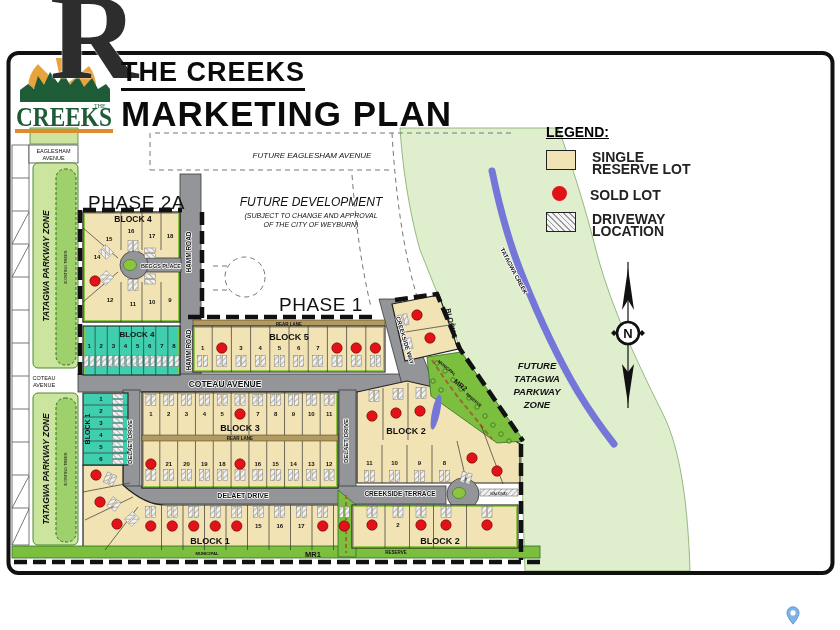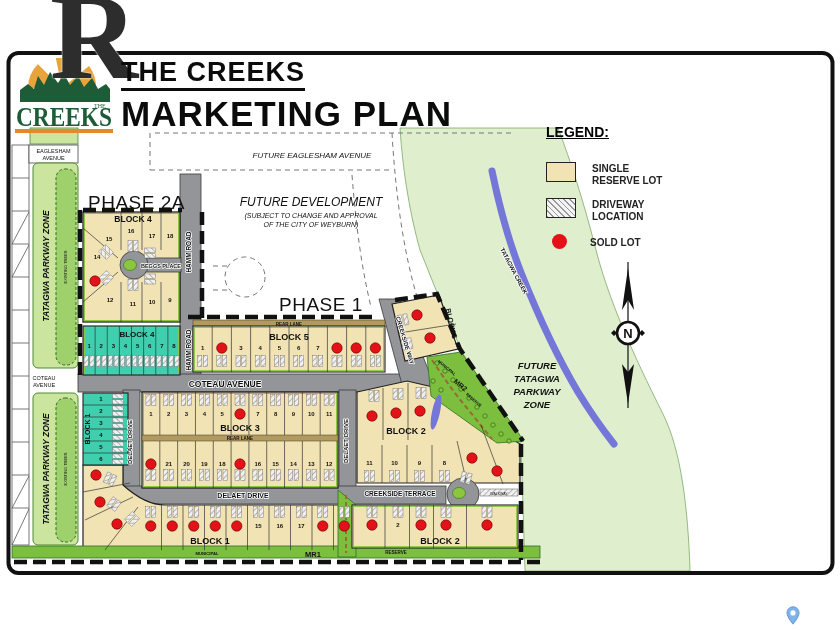--- a/index.html
+++ b/index.html
@@ -4,28 +4,28 @@
 <style>
   html,body{margin:0;padding:0;background:#fff;}
   body{width:840px;height:630px;position:relative;font-family:"Liberation Sans",sans-serif;overflow:hidden;}
   #map{position:absolute;left:0;top:0;}
   #map text{font-family:"Liberation Sans",sans-serif;fill:#111;}
   .halo{paint-order:stroke;stroke:#fff;stroke-width:1.5px;stroke-linejoin:round;}
   .title-block{position:absolute;left:121px;top:57px;color:#0b0b0b;}
   .title-block .t1{font-size:27px;font-weight:bold;letter-spacing:1px;border-bottom:3px solid #0b0b0b;display:inline-block;padding-bottom:0;}
   .title-block .t2{font-size:35px;font-weight:bold;letter-spacing:1px;margin-top:3px;}
   .legend{position:absolute;left:546px;top:124px;width:160px;}
-  .legend-title{font-size:14px;font-weight:bold;text-decoration:underline;margin-bottom:22px;}
+  .legend-title{font-size:14px;font-weight:bold;text-decoration:underline;margin-bottom:10px;}
   .legend-item{display:flex;align-items:flex-start;margin-bottom:11px;}
   .sw{width:28px;height:18px;border:1.5px solid #222;margin-right:16px;flex:0 0 auto;}
   .sw-single{background:#F2E3B4;}
   .sw-semi{background:#3FCFAE;}
   .sw-drive{background:#f4f4f4;background-image:repeating-linear-gradient(45deg,#999 0,#999 1px,transparent 1px,transparent 4px);}
   .sw-sold{width:15px;height:15px;border:none;border-radius:50%;background:#E31219;margin-left:6px;margin-right:23px;}
-  .lt{font-size:10px;font-weight:bold;line-height:12px;color:#222;padding-top:1px;}
+  .lt{font-size:14px;font-weight:bold;line-height:12px;color:#222;padding-top:1px;}
   .logo{position:absolute;left:8px;top:0;width:115px;height:140px;}
   .realtor-r{position:absolute;left:42px;top:-24px;font-family:"Liberation Serif",serif;font-size:122px;font-weight:bold;color:#2d2d2d;text-shadow:0 0 2px #fff,0 0 1px #fff;line-height:1;}
   .realtor-word{position:absolute;left:-4px;top:88px;font-size:22px;font-weight:bold;color:rgba(110,110,110,0.82);letter-spacing:3px;white-space:nowrap;}
   .realtor-word sup{font-size:9px;}
   .pin{position:absolute;left:786px;top:606px;}
 </style>
 </head>
 <body>
 
 <svg id="map" width="840" height="630" viewBox="0 0 840 630">
@@ -756,25 +756,25 @@
   <div class="t2">MARKETING PLAN</div>
 </div>
 
 <div class="legend">
   <div class="legend-title">LEGEND:</div>
   <div class="legend-item">
     <span class="sw sw-single"></span>
     <span class="lt"><span>SINGLE</span><br><span>RESERVE LOT</span></span>
   </div>
   <div class="legend-item">
+    <span class="sw sw-sold"></span>
+    <span class="lt" style="padding-top:3px;"><span>SOLD LOT</span></span>
+  </div>
+  <div class="legend-item">
     <span class="sw sw-drive"></span>
     <span class="lt"><span>DRIVEWAY</span><br><span>LOCATION</span></span>
-  </div>
-  <div class="legend-item">
-    <span class="sw sw-sold"></span>
-    <span class="lt" style="padding-top:3px;"><span>SOLD LOT</span></span>
   </div>
 </div>
 
 <svg class="pin" width="14" height="19" viewBox="0 0 16 22">
   <path d="M8,1 C4,1 1,4 1,8 C1,13 8,21 8,21 C8,21 15,13 15,8 C15,4 12,1 8,1 Z" fill="#7fb3e8" stroke="#5b93cc" stroke-width="1"></path>
   <circle cx="8" cy="8" r="3" fill="#fff"></circle>
 </svg>
 
 </body></html>

